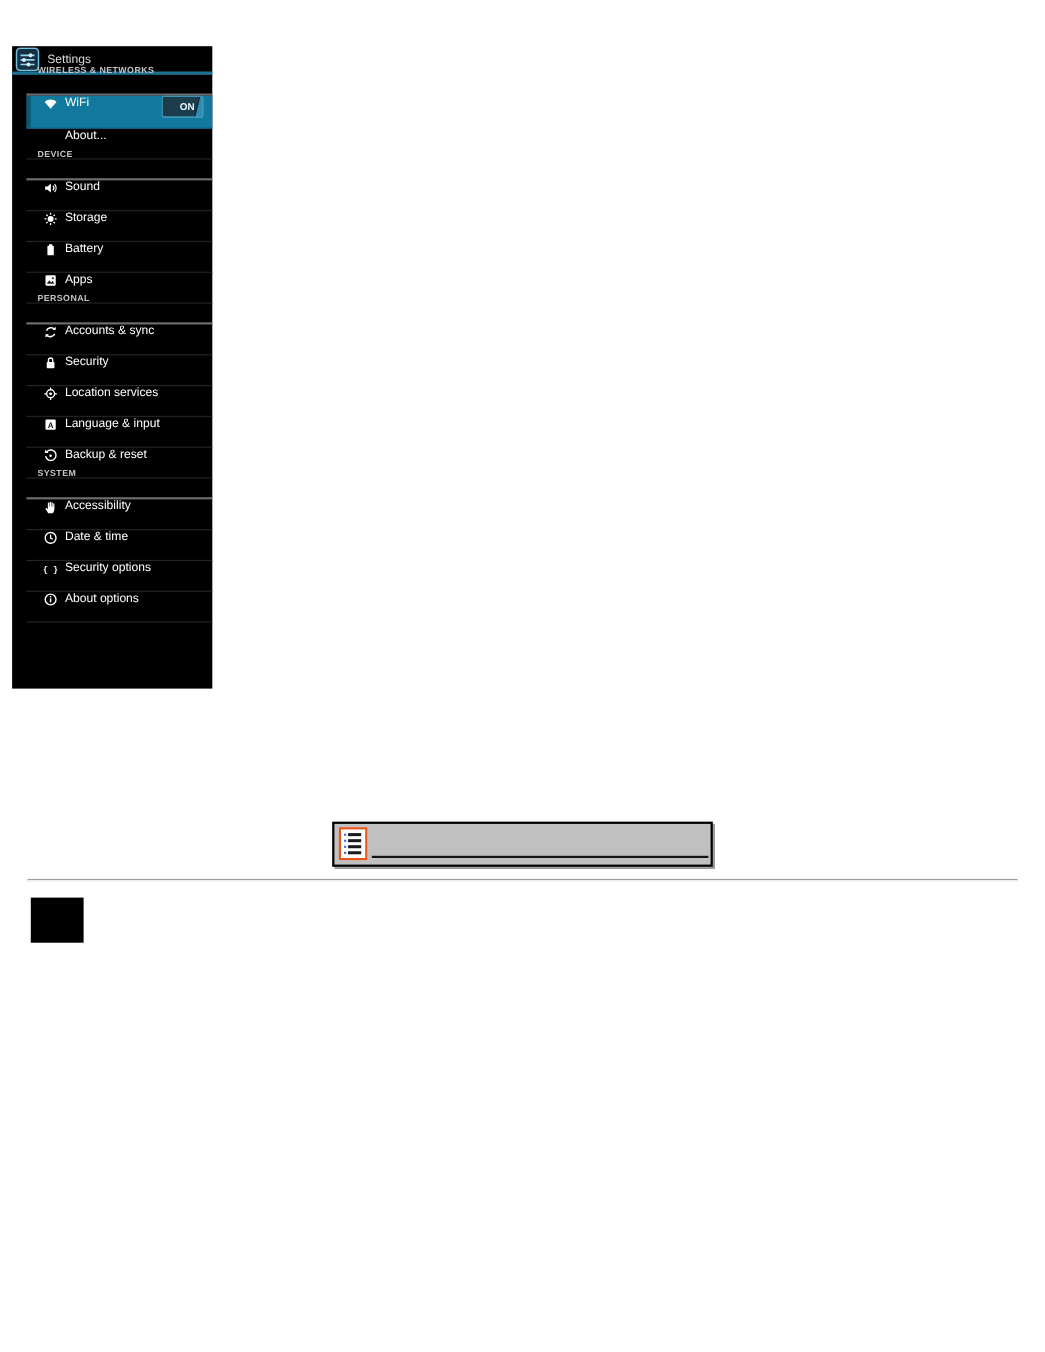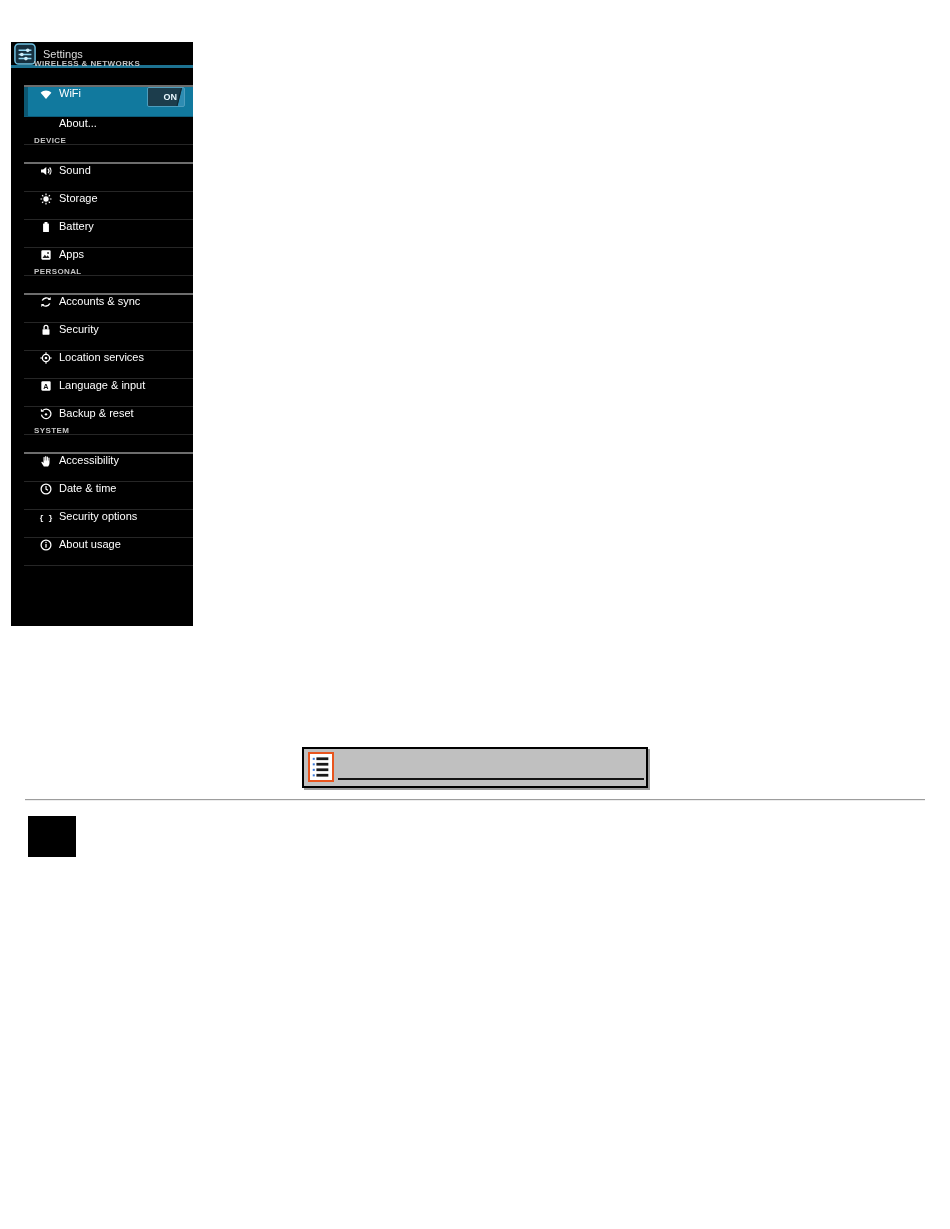--- a/index.html
+++ b/index.html
@@ -212,21 +212,21 @@
         <span class="item-label">Security options</span>
       </div>
       <div class="item">
         <span class="item-icon">
           <svg viewBox="0 0 24 24">
             <circle cx="12" cy="12" r="8.4" fill="none" stroke="#fff" stroke-width="2.2"></circle>
             <rect x="10.9" y="10.3" width="2.2" height="6.2" fill="#fff"></rect>
             <rect x="10.9" y="6.6" width="2.2" height="2.2" fill="#fff"></rect>
           </svg>
         </span>
-        <span class="item-label">About usage</span>
+        <span class="item-label">About options</span>
       </div>
     </div>
 </div>
 
 <div class="embed-box">
   <span class="embed-icon">
       <svg viewBox="0 0 24 28">
         <g fill="#1a1a1a">
           <rect x="7" y="3.5" width="13" height="3"></rect>
           <rect x="7" y="9.5" width="13" height="3"></rect>

